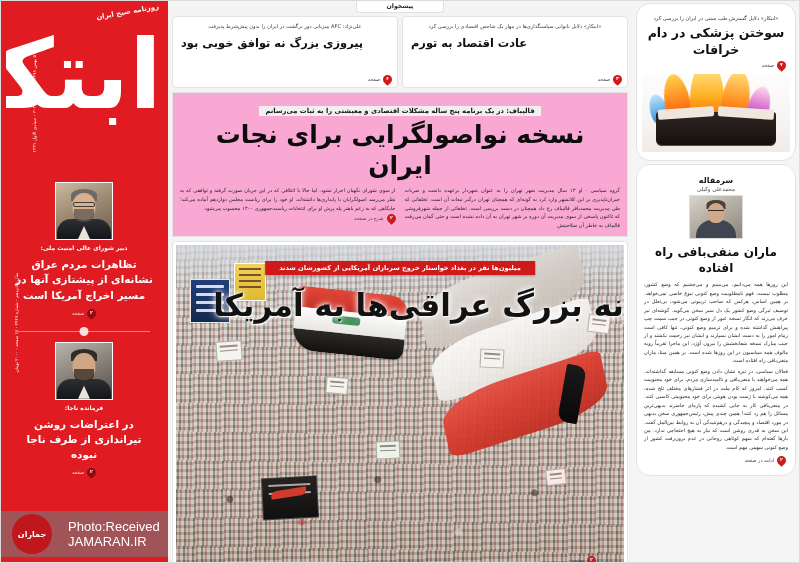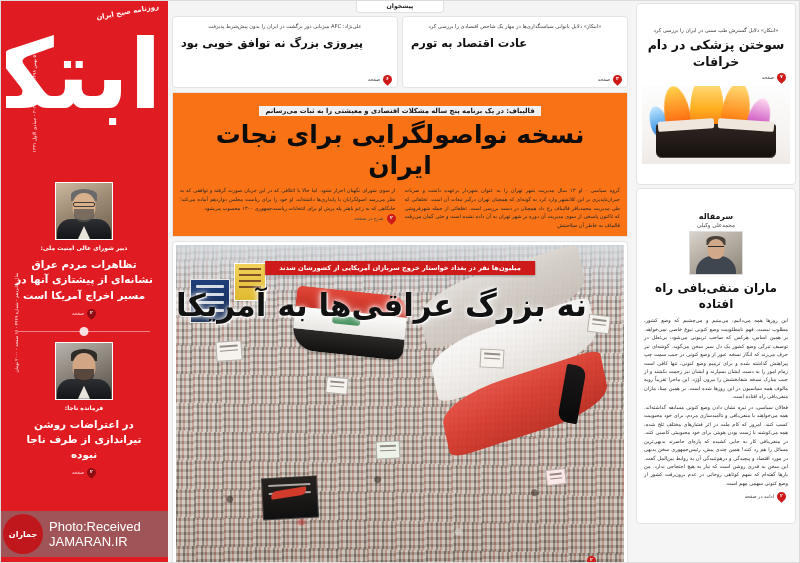--- a/index.html
+++ b/index.html
@@ -27,22 +27,22 @@
     top: 0; right: 0;
     width: 168px;
     height: 563px;
     background: #f5f5f5;
     padding: 3px 4px 0 4px;
   }
 
   .rc-card {
     background: #fff;
     border: 1px solid #e3e3e3;
-    border-radius: 4px;
-    padding: 20px 5px;
+    border-radius: 14px;
+    padding: 8px 5px;
     margin-bottom: 3px;
   }
 
   .rc-kicker {
     font-size: 5.2px;
     line-height: 1.55;
     text-align: center;
     color: #3a3a3a;
     padding: 2px 2px 3px;
   }
@@ -233,21 +233,21 @@
     padding-left: 2px;
   }
   .tc-foot {
     position: absolute;
     bottom: 3px; right: 5px;
     display: flex; align-items: center; gap: 3px;
   }
 
   
   .lead-block {
-    background: #f97316;
+    background: #f9a8d4;
     border: 1px solid #e4e4e4;
     border-radius: 0;
     margin-top: 4px;
     padding: 5px 7px 6px;
   }
   .lead-kicker {
     text-align: center;
     font-size: 6.8px;
     color: #151515;
     font-weight: 600;
@@ -434,21 +434,21 @@
     padding: 3px 14px;
     white-space: nowrap;
     letter-spacing: -.1px;
     box-shadow: 0 1px 2px rgba(0,0,0,.28);
   }
 
   .photo-head {
     position: absolute;
     top: 42px;
     left: 0; right: 0;
-    text-align: left;
+    text-align: right;
     font-size: 31px;
     font-weight: bold;
     color: #121212;
     letter-spacing: -1px;
     text-shadow:
        0 0 4px rgba(255,255,255,.95),
        0 0 8px rgba(255,255,255,.85),
        1px 1px 0 rgba(255,255,255,.8);
     pointer-events: none;
   }
@@ -610,22 +610,22 @@
   }
 
   
   .watermark {
     position: absolute;
     bottom: 6px; left: 0;
     width: 176px; height: 46px;
     background: rgba(120,120,120,.62);
     display: flex;
     align-items: center;
-    gap: 6px;
-    padding-left: 3px;
+    gap: 16px;
+    padding-left: 12px;
     direction: ltr;
   }
   .wm-logo {
     width: 40px; height: 40px;
     border-radius: 50%;
     background: #c0171c;
     display:flex; align-items:center; justify-content:center;
     color:#fff; font-size: 8px; font-weight: bold;
     flex: none;
     font-family: "DejaVu Sans", sans-serif;

